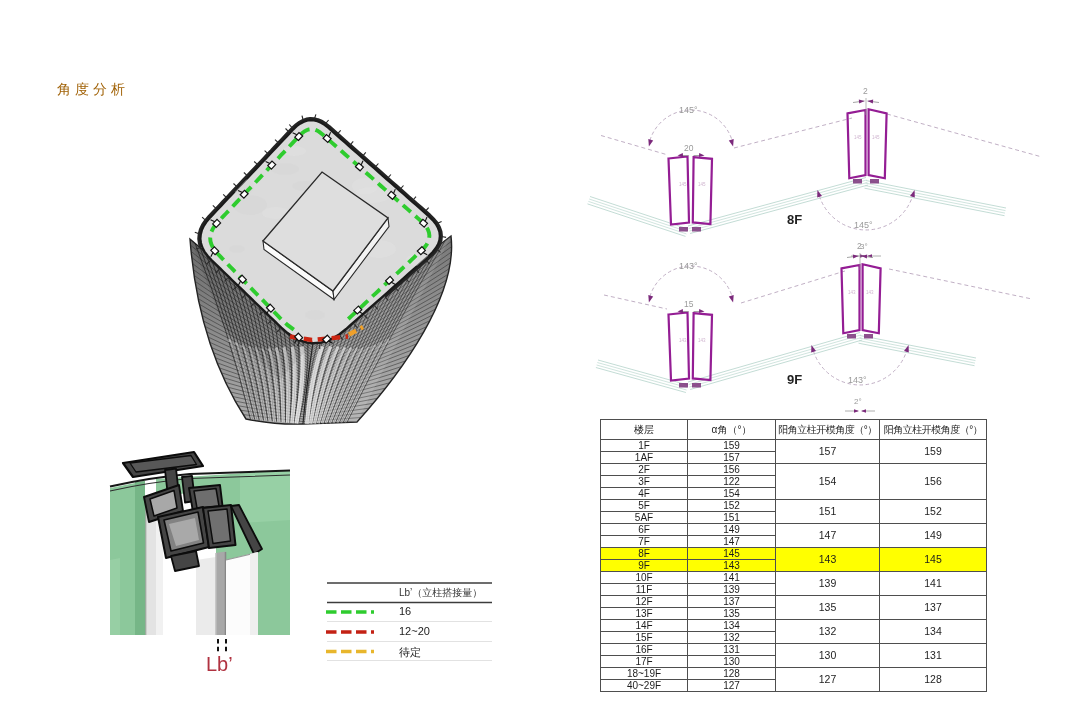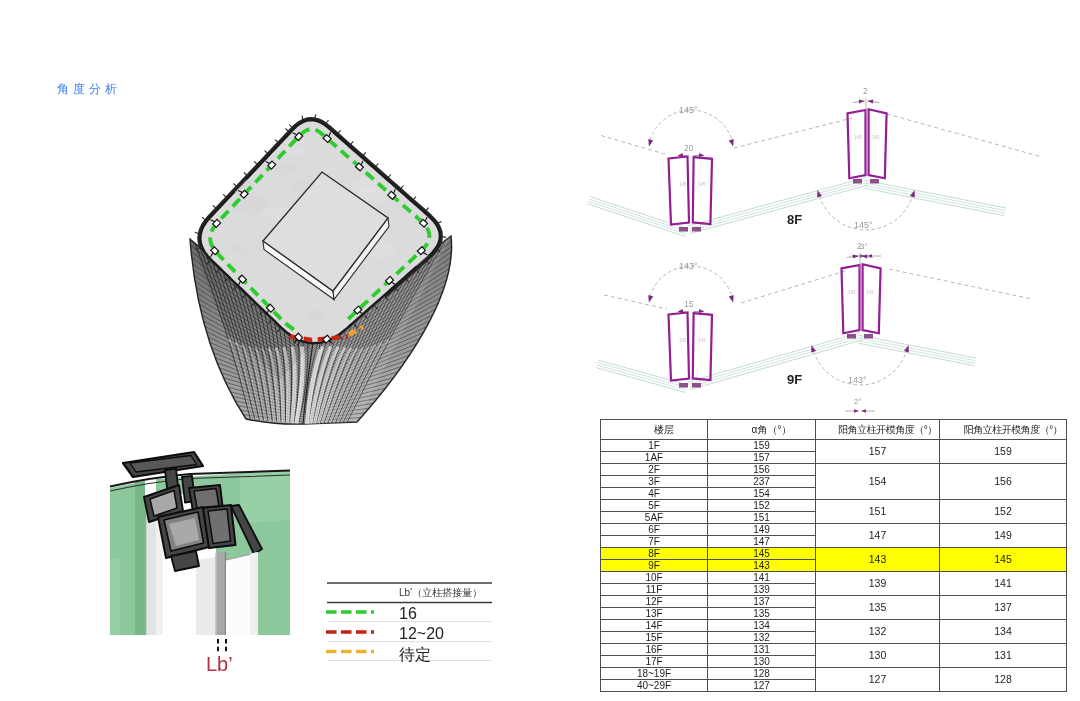--- a/index.html
+++ b/index.html
@@ -1,23 +1,23 @@
 <!DOCTYPE html>
 <html><head><meta charset="utf-8">
 <style>
 html,body{margin:0;padding:0;background:#fff;width:1080px;height:701px;overflow:hidden;
 font-family:"Liberation Sans",sans-serif;}
 #page{position:relative;width:1080px;height:701px;background:#ffffff;}
-#title{position:absolute;left:57px;top:81px;font-size:12px;color:#3b82f6;letter-spacing:4px;}
+#title{position:absolute;left:57px;top:81px;font-size:14px;color:#a16207;letter-spacing:4px;}
 #lbl-hdr{position:absolute;left:399px;top:586px;font-size:10px;color:#333;}
-.lt{position:absolute;left:399px;font-size:16px;color:#222;}
+.lt{position:absolute;left:399px;font-size:11px;color:#222;}
 #tb{position:absolute;left:600px;top:419px;border-collapse:collapse;table-layout:fixed;}
 #tb td{border:1px solid #4e4e4e;text-align:center;vertical-align:middle;padding:0;color:#1d1d1d;
 font-size:10px;line-height:1;height:11px;overflow:hidden;white-space:nowrap;}
-#tb tr.hd td{height:19px;font-size:10px;padding-left:20px;}
+#tb tr.hd td{height:19px;font-size:10px;}
 #tb td.sm{font-size:9px;letter-spacing:-0.5px;}
 #tb td.m{font-size:10.5px;}
 #tb td.yl{background:#ffff00;}
 </style></head>
 <body>
 <div id="page">
 <svg width="1080" height="701" viewBox="0 0 1080 701" style="position:absolute;left:0;top:0">
 <defs>
 <linearGradient id="bodyg" x1="0" y1="0" x2="0.25" y2="1">
 <stop offset="0" stop-color="#686868"></stop>
@@ -452,21 +452,21 @@
           <td class="c">157</td>
         </tr>
         <tr>
           <td class="c">2F</td>
           <td class="c">156</td>
           <td rowspan="3" class="m">154</td>
           <td rowspan="3" class="m">156</td>
         </tr>
         <tr>
           <td class="c">3F</td>
-          <td class="c">237</td>
+          <td class="c">122</td>
         </tr>
         <tr>
           <td class="c">4F</td>
           <td class="c">154</td>
         </tr>
         <tr>
           <td class="c">5F</td>
           <td class="c">152</td>
           <td rowspan="2" class="m">151</td>
           <td rowspan="2" class="m">152</td>

